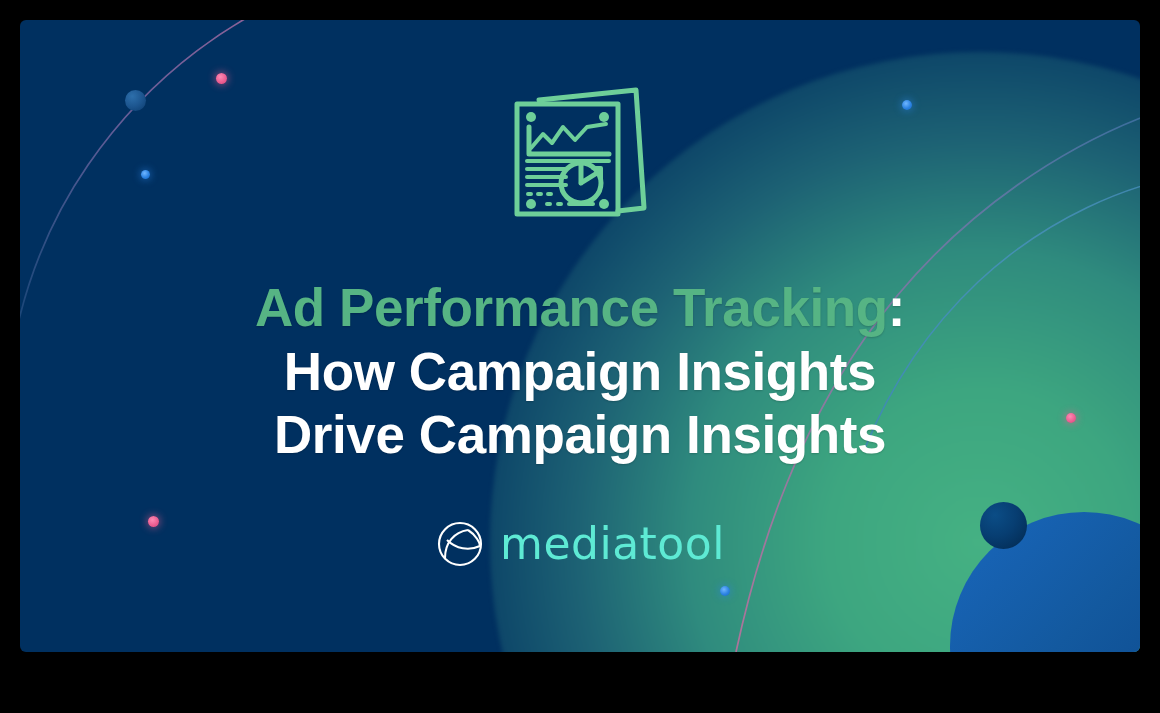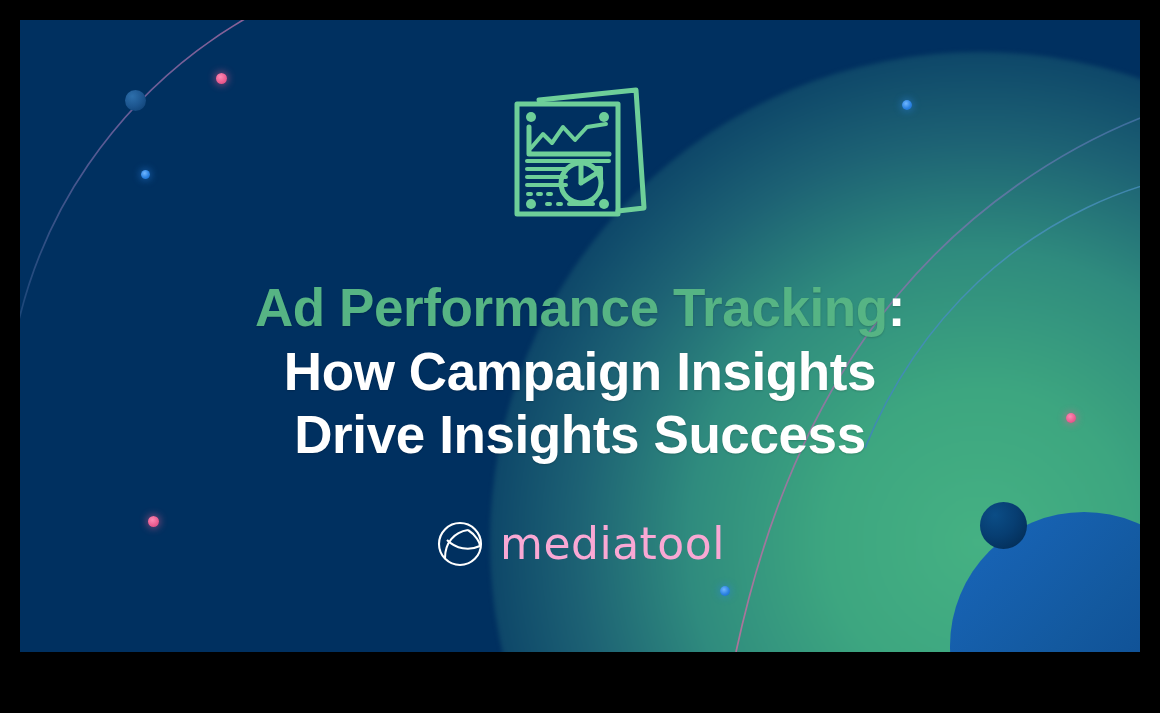--- a/index.html
+++ b/index.html
@@ -16,20 +16,21 @@
     background:#000;
   }
 
   
   #slide {
     position:absolute;
     left:20px; top:20px;
     width:1120px; height:632px;
     background:#003060;
     overflow:hidden;
+    border-radius:6px;
   }
 
   
   .bg-layer { position:absolute; inset:0; pointer-events:none; }
 
   .green-glow {
     position:absolute;
     right:-330px; bottom:-380px;
     width:980px; height:980px;
     border-radius:50%;
@@ -116,21 +117,21 @@
   .logo-lockup {
     margin-top:52px;
     display:flex;
     align-items:center;
     gap:15px;
   }
   .logo-mark { width:50px; height:50px; display:block; }
   .logo-word {
     font-size:44px;
     font-weight:400;
-    color:#f9a8d4;
+    color:#5eead4;
     letter-spacing:0.5px;
     line-height:1;
     font-family:"DejaVu Sans", sans-serif;
   }
 </style>
 </head>
 <body>
 
 <div id="viewport">
 
@@ -212,21 +213,21 @@
           <path d="M 42 122 L 45 122 M 53 122 L 56 122" stroke-width="4"></path>
           <path d="M 64 122 L 88 122" stroke-width="4"></path>
         </g>
       </svg>
 
       <div class="headline">
         <span class="line">
           <span class="accent">Ad Performance Tracking</span><span>:</span>
         </span>
         <span class="line">How Campaign Insights</span>
-        <span class="line">Drive Insights Success</span>
+        <span class="line">Drive Campaign Insights</span>
       </div>
 
       <div class="logo-lockup">
         <svg class="logo-mark" viewBox="0 0 50 50">
           <g fill="none" stroke="#ffffff" stroke-width="2.1">
             <circle cx="25" cy="25" r="21"></circle>
             <path d="M 10 39 C 10 24 19 13 33 11"></path>
             <path d="M 45 27 C 34 32 21 30 12 21"></path>
             <path d="M 33 11 C 41 16 45 24 45 27"></path>
           </g>

